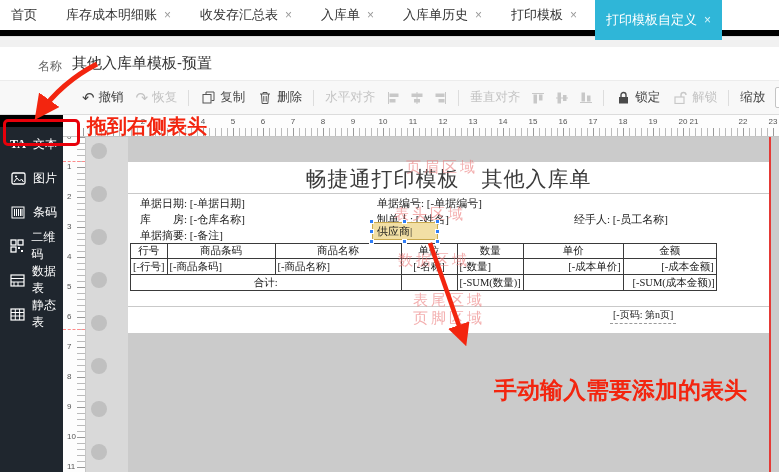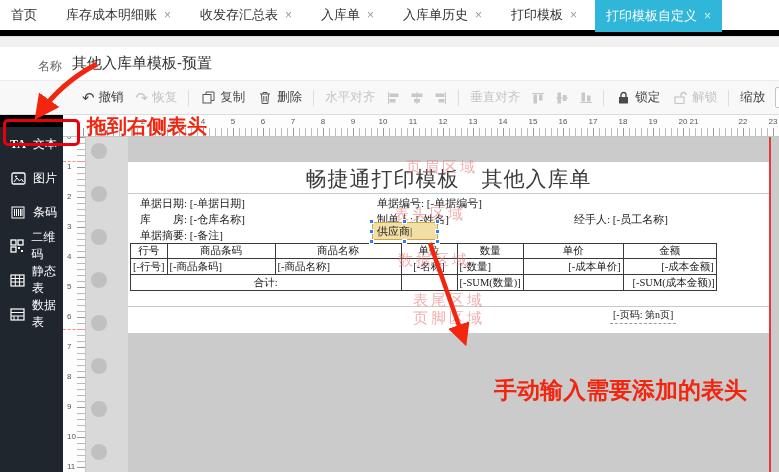--- a/index.html
+++ b/index.html
@@ -8,21 +8,21 @@
     position:relative; width:779px; height:472px; overflow:hidden;
     font-family:"Liberation Sans","DejaVu Sans",sans-serif;
     background:#000000; -webkit-font-smoothing:antialiased;
   }
   
   #tabbar { position:absolute; left:0; top:0; width:779px; height:30px;
     display:flex; align-items:stretch; background:#fff; z-index:5; }
   .tab { display:flex; align-items:center; padding:0 11px; margin-right:7px;
     font-size:13px; color:#333; cursor:pointer; height:30px; white-space:nowrap; }
   .tab .x { margin-left:7px; color:#9a9a9a; font-size:12px; }
-  .tab.active { background:#2fb6d8; color:#fff; height:32px; }
+  .tab.active { background:#2fb6d8; color:#fff; height:40px; }
   .tab.active .x { color:#d8f4fb; }
   
   #substrip { position:absolute; left:0; top:36px; width:779px; height:11px;
     background:#f1f1f1; border-top:1px solid #e0e0e0; }
   #namebar { position:absolute; left:0; top:47px; width:779px; height:33px; background:#fff; }
   #namebar .lbl { position:absolute; left:38px; top:11px; font-size:12px; color:#666; }
   #namebar .val { position:absolute; left:72px; top:7px; font-size:15px; color:#333; }
   
   #toolbar { position:absolute; left:0; top:80px; width:779px; height:35px;
     background:#f8f8f8; border-top:1px solid #ececec; border-bottom:1px solid #dcdcdc; }
@@ -291,33 +291,33 @@
             <rect x="8" y="8" width="2" height="2" fill="#fff"></rect>
             <rect x="11" y="11" width="2" height="2" fill="#fff"></rect>
           </svg>
       </span>
       <span>二维码</span>
     </div>
     <div class="side-item">
       <span class="side-ic">
         <svg width="15" height="13">
             <rect x="1" y="1" width="13" height="11" fill="none" stroke="#fff" stroke-width="1.2"></rect>
+            <path d="M1 4.5 h13 M1 8 h13 M4 8 v4 M8 8 v4" stroke="#fff"></path>
+          </svg>
+      </span>
+      <span>数据表</span>
+    </div>
+    <div class="side-item">
+      <span class="side-ic">
+        <svg width="15" height="13">
+            <rect x="1" y="1" width="13" height="11" fill="none" stroke="#fff" stroke-width="1.2"></rect>
             <path d="M1 4.5 h13 M1 8 h13 M5.3 1 v11 M9.6 1 v11" stroke="#fff"></path>
           </svg>
       </span>
       <span>静态表</span>
-    </div>
-    <div class="side-item">
-      <span class="side-ic">
-        <svg width="15" height="13">
-            <rect x="1" y="1" width="13" height="11" fill="none" stroke="#fff" stroke-width="1.2"></rect>
-            <path d="M1 4.5 h13 M1 8 h13 M4 8 v4 M8 8 v4" stroke="#fff"></path>
-          </svg>
-      </span>
-      <span>数据表</span>
     </div>
   </div>
 
   <div id="hruler">
     <div class="ticks"></div>
   <span class="hnum" style="left: 50px;">1</span>
       <span class="hnum" style="left: 80px;">2</span>
       <span class="hnum" style="left: 110px;">3</span>
       <span class="hnum" style="left: 140px;">4</span>
       <span class="hnum" style="left: 170px;">5</span>

